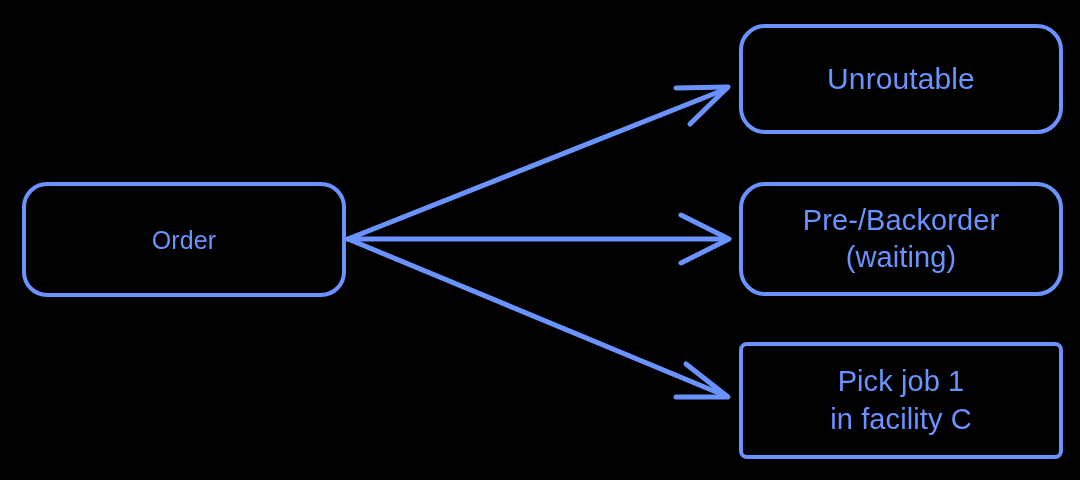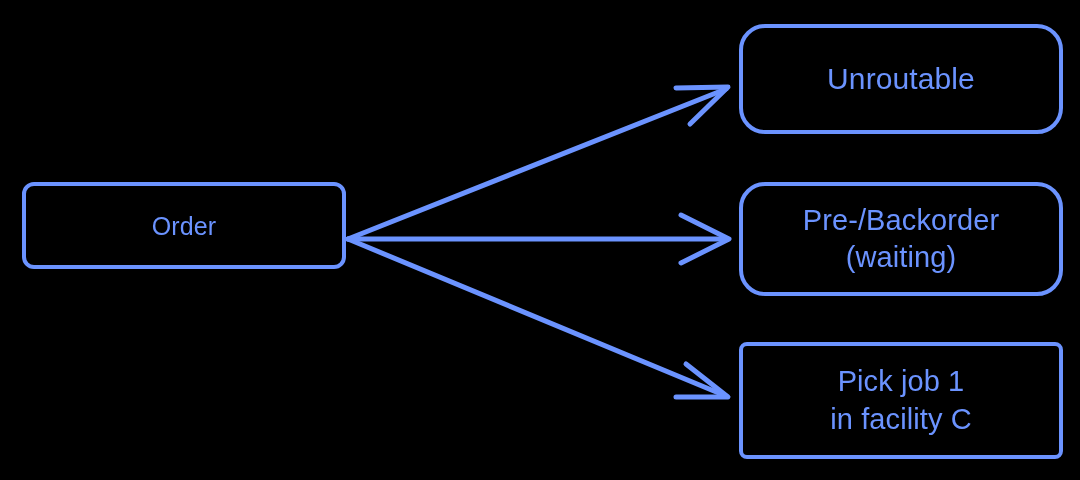--- a/index.html
+++ b/index.html
@@ -37,22 +37,22 @@
   .node-label {
     display: block;
     line-height: 1.28;
     letter-spacing: 0.1px;
     white-space: pre-line;
   }
   #node-order {
     left: 22px;
     top: 182px;
     width: 324px;
-    height: 87px;
-    border-radius: 12px;
+    height: 115px;
+    border-radius: 25px;
   }
   #node-unroutable {
     left: 739px;
     top: 24px;
     width: 324px;
     height: 110px;
     border-radius: 26px;
   }
   #node-backorder {
     left: 739px;

